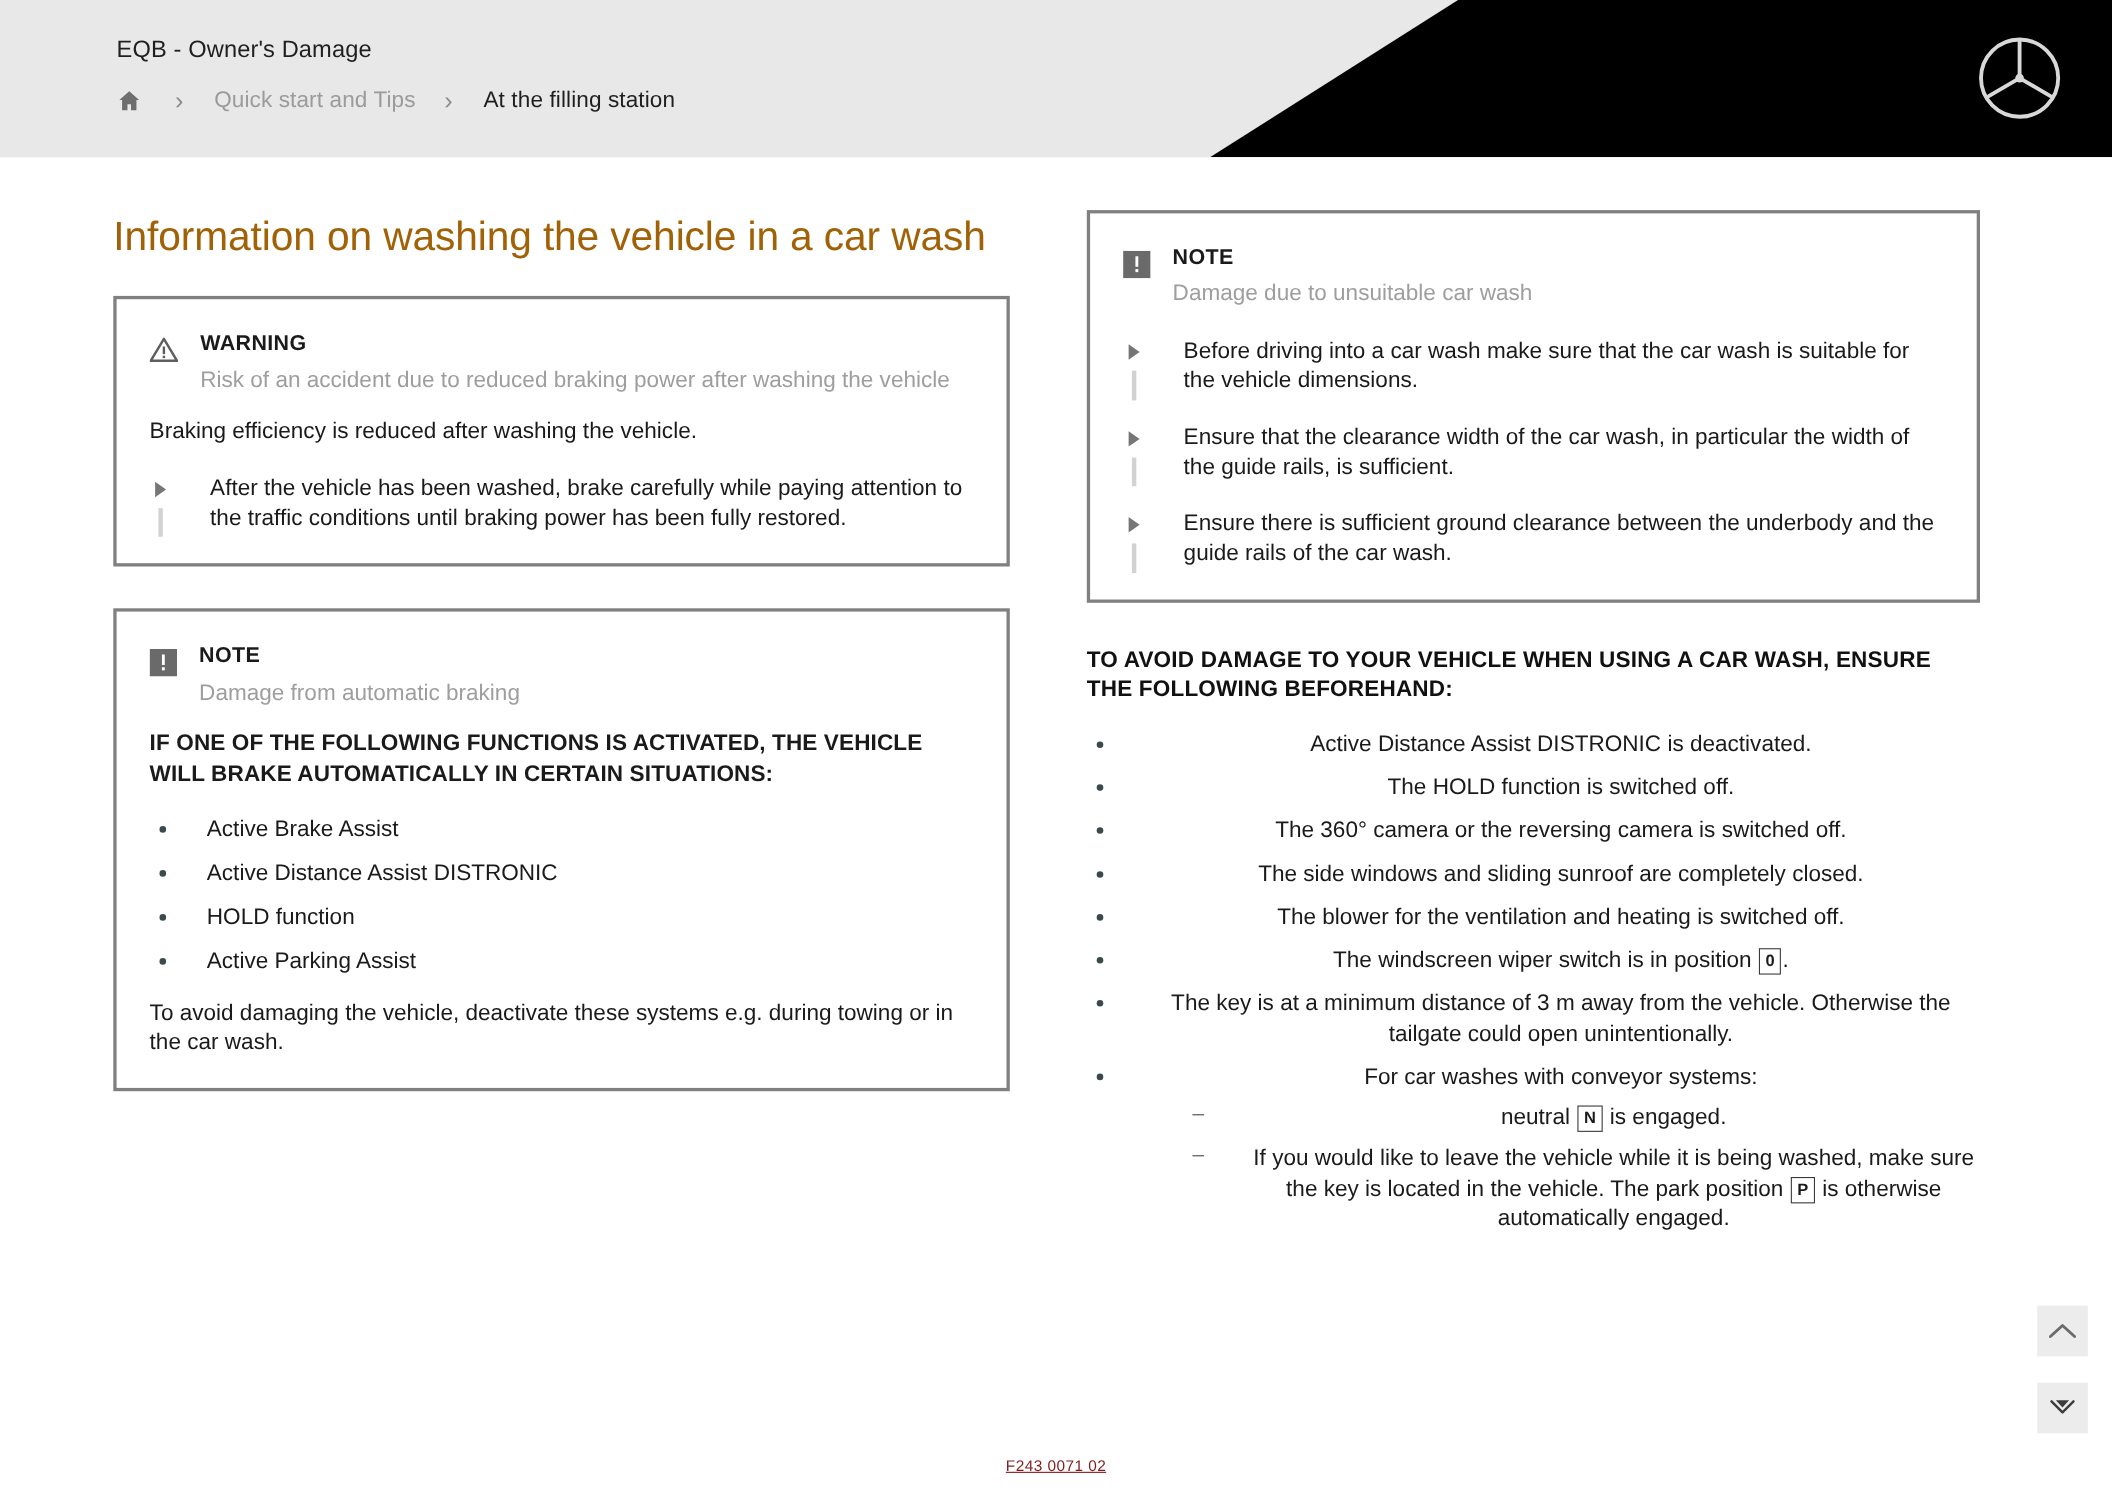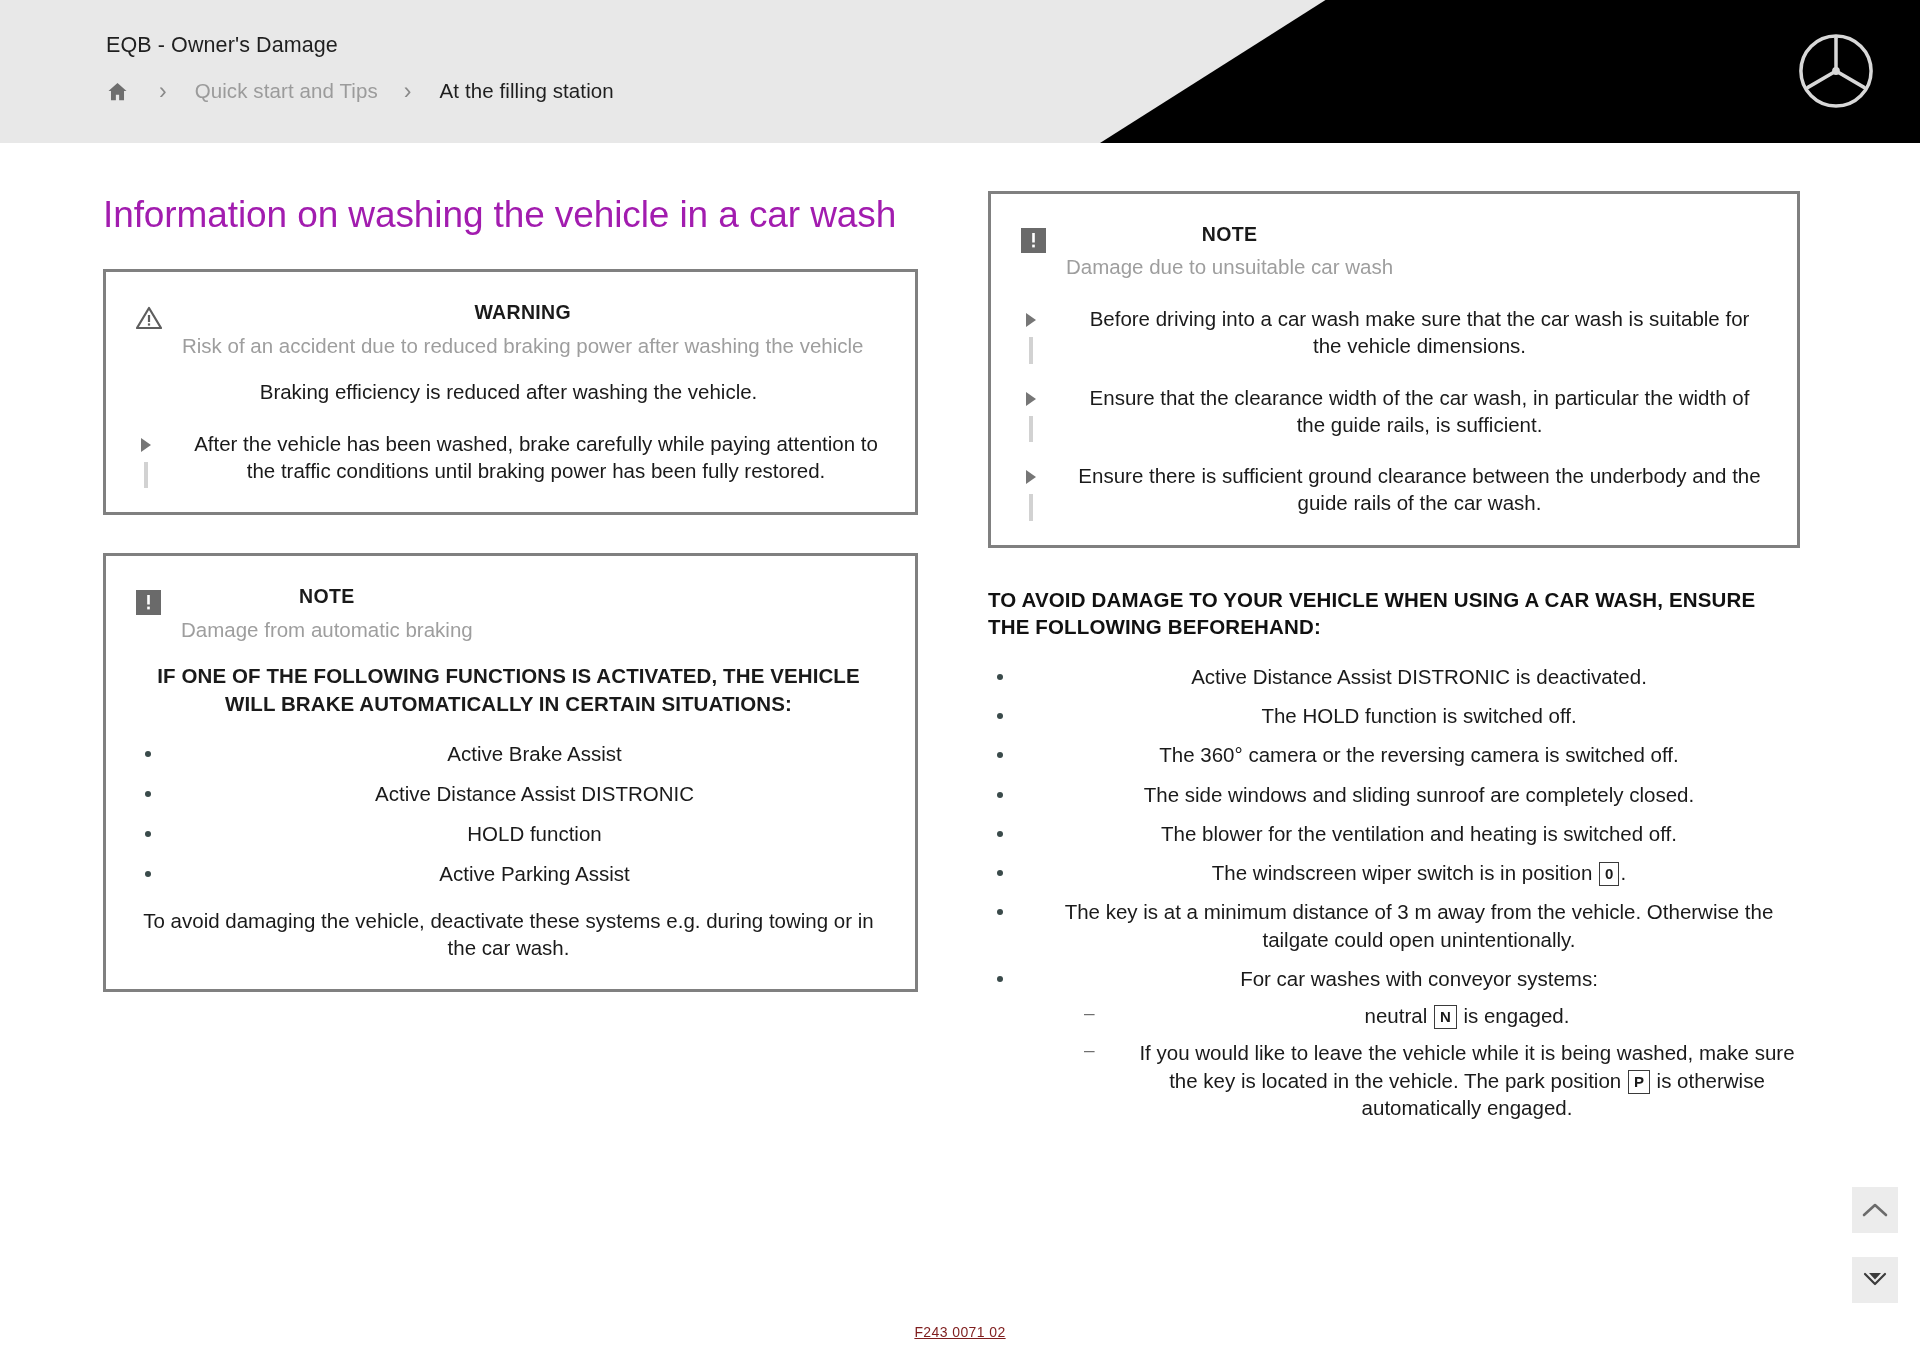--- a/index.html
+++ b/index.html
@@ -77,32 +77,31 @@
   .col-right {
     position: absolute;
     left: 988px; top: 48px;
     width: 812px;
   }
 
   h1.page-title {
     font-size: 37px;
     font-weight: 400;
     line-height: 1.28;
-    color: #a21caf;
+    color: #a16207;
     letter-spacing: -.1px;
     margin-bottom: 31px;
   }
 
   
   .callout {
     border: 3px solid #808080;
     background: #fff;
     padding: 30px 34px 28px 30px;
     margin-bottom: 38px;
-    text-align: center;
   }
   .callout-head {
     display: flex;
     align-items: flex-start;
     gap: 20px;
   }
   .callout-icon { flex: 0 0 auto; margin-top: 4px; }
   .callout-label {
     font-size: 19.5px;
     font-weight: 700;

